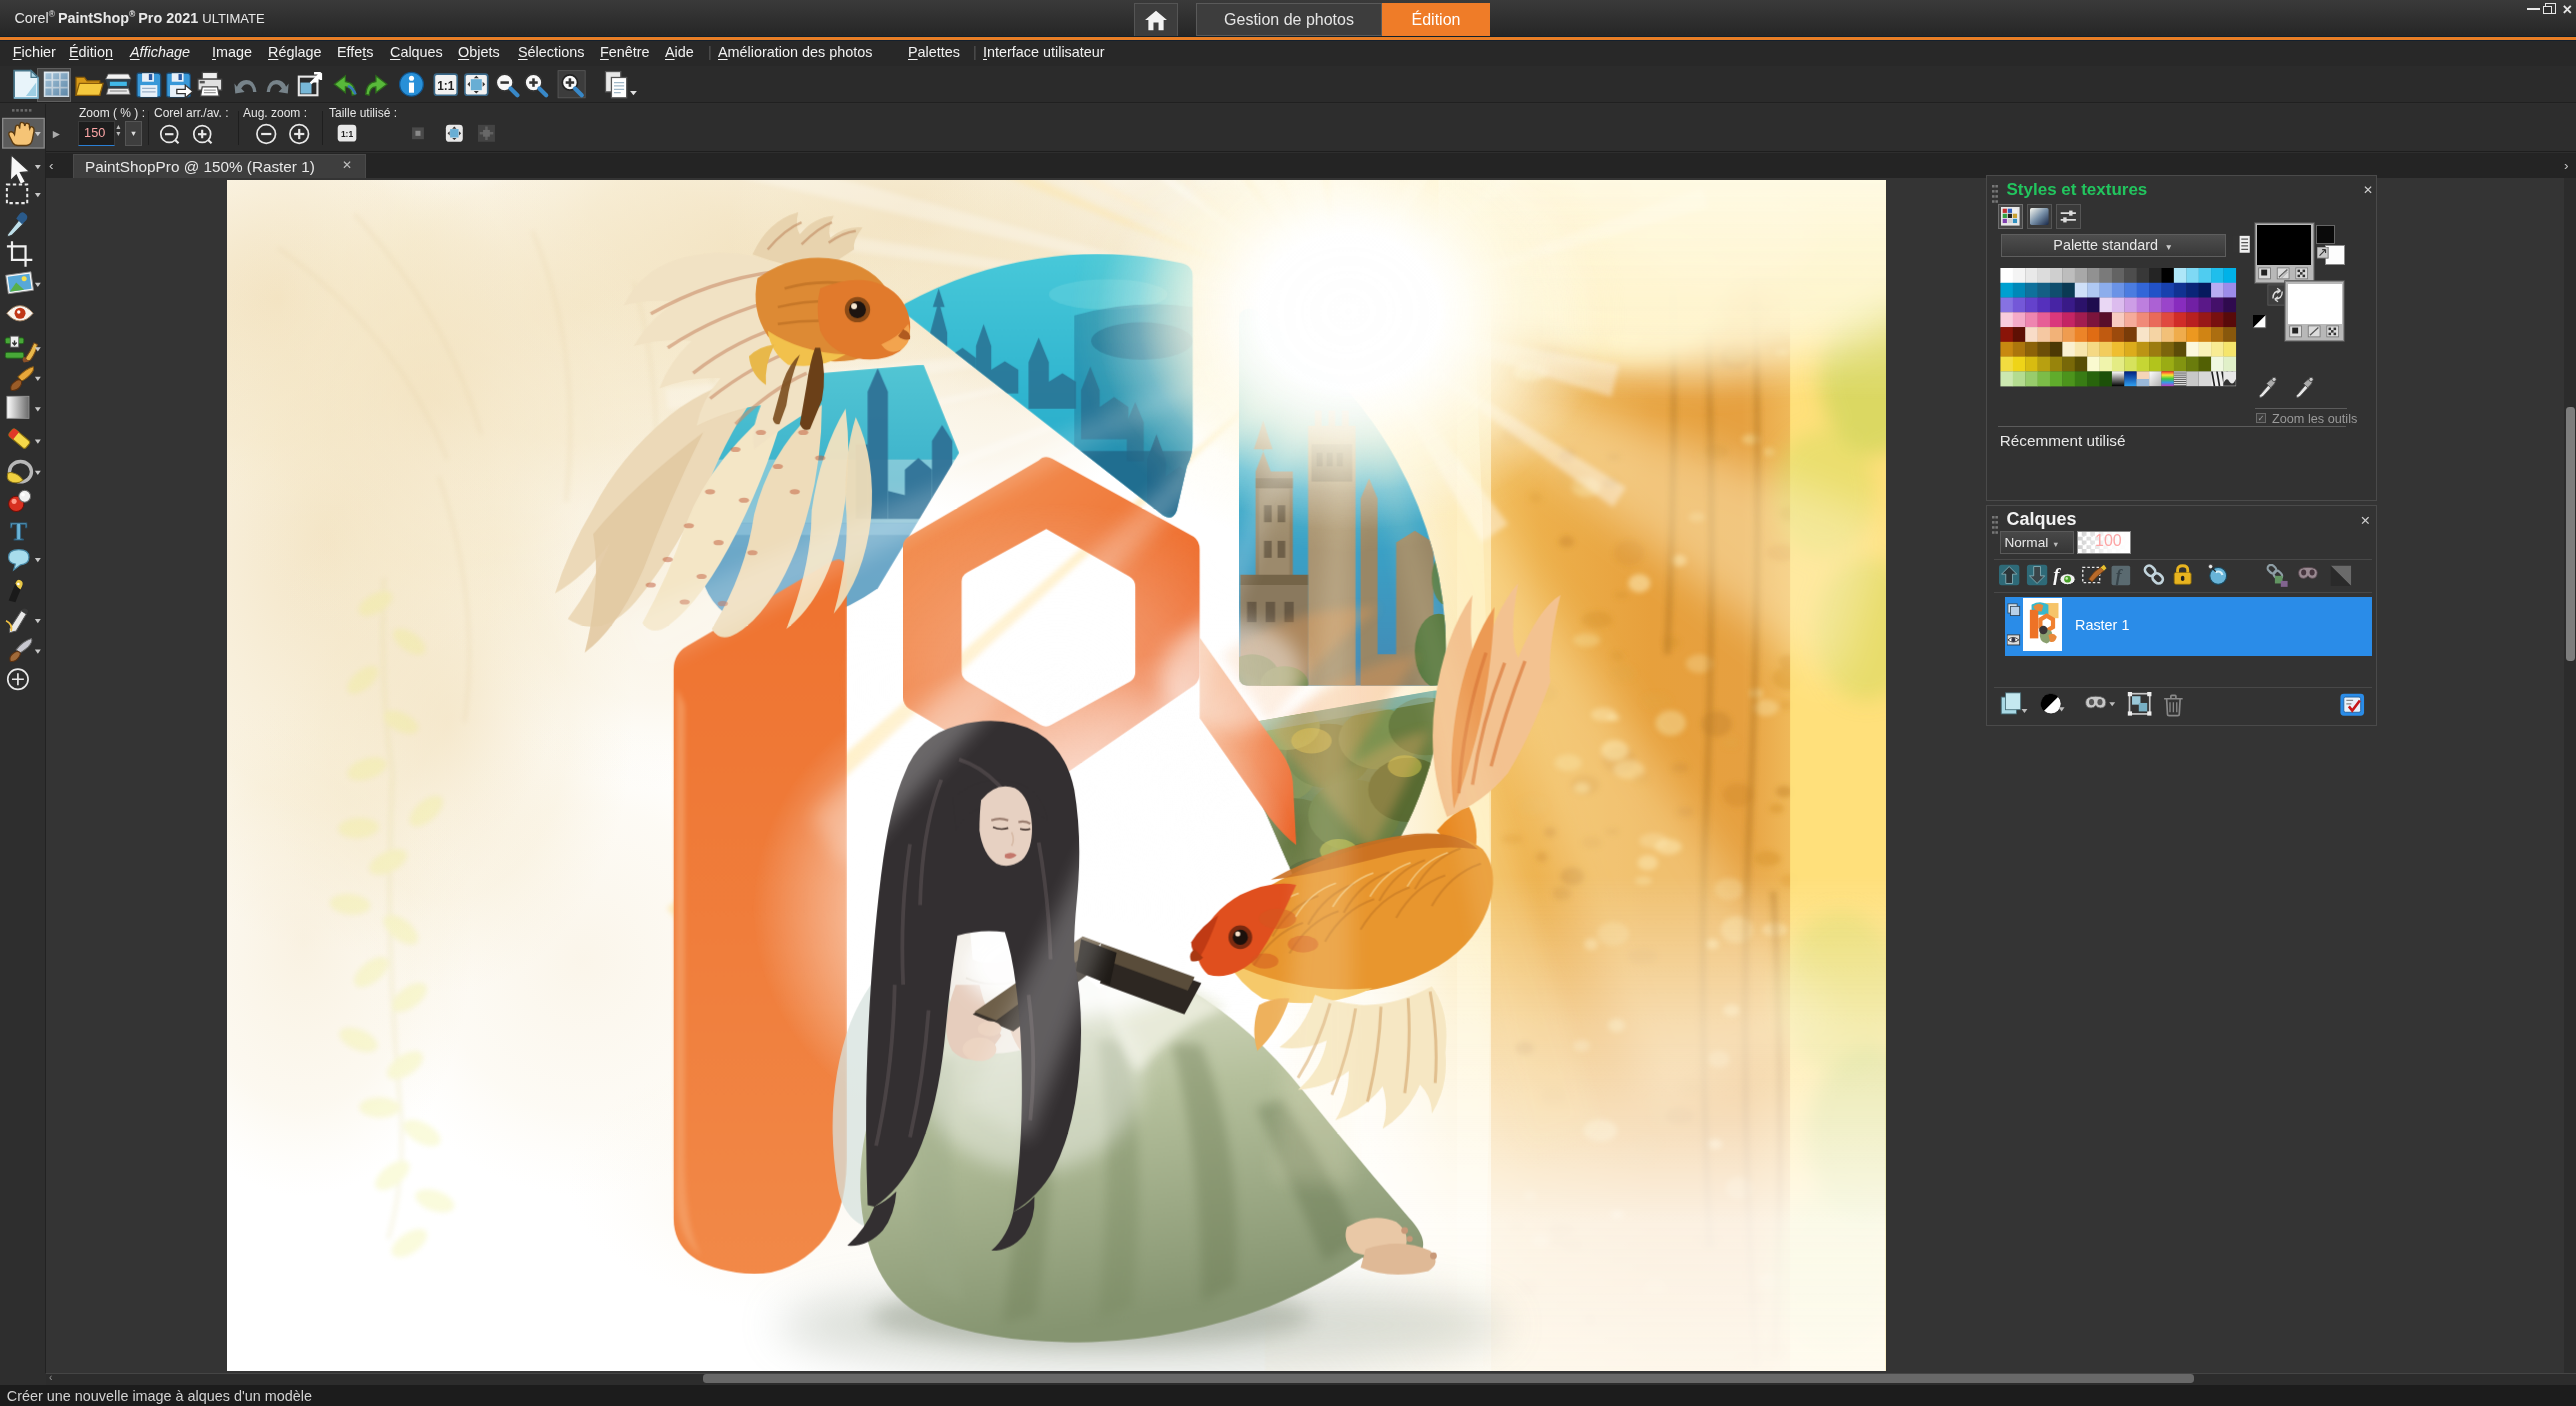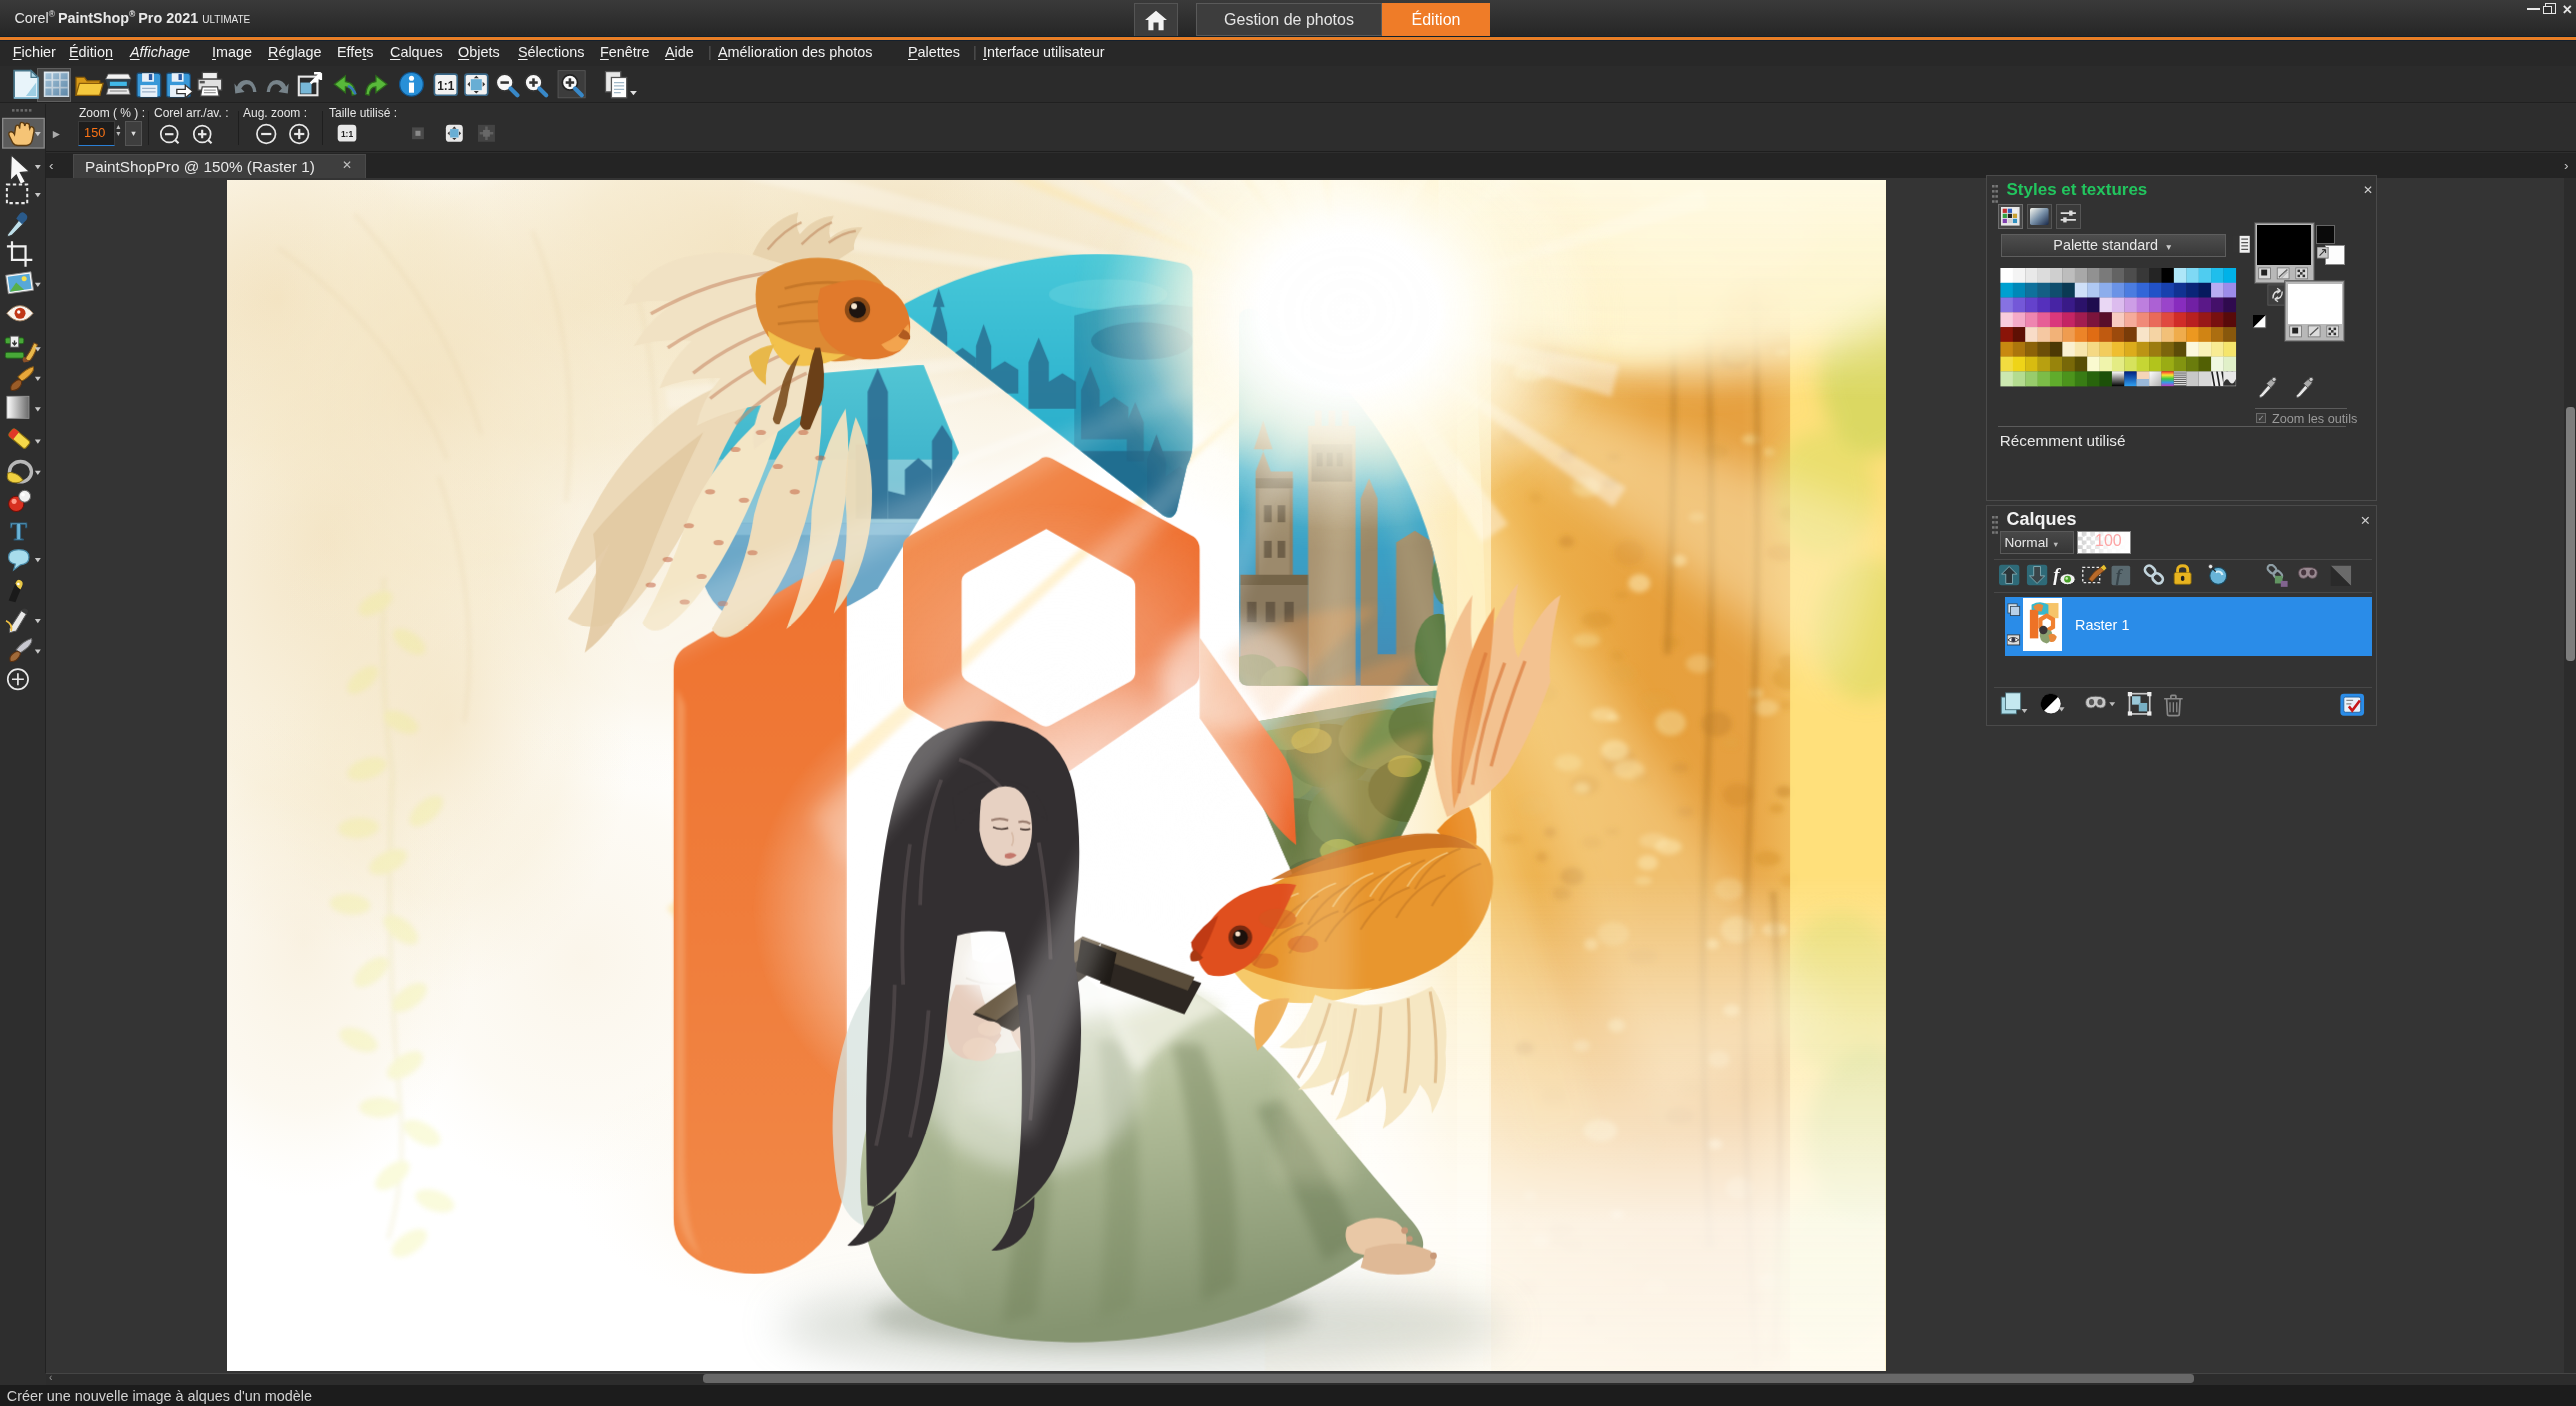--- a/index.html
+++ b/index.html
@@ -5,21 +5,21 @@
   * { margin:0; padding:0; box-sizing:border-box; }
   html,body { width:2576px; height:1407px; overflow:hidden; background:#2e2e2e;
     font-family:"Liberation Sans", sans-serif; }
   .abs { position:absolute; }
   u { text-decoration:underline; text-underline-offset:1.7px; }
 </style>
 </head>
 <body>
 
 <div class="abs" style="left:0;top:0;width:2576px;height:36px;background:linear-gradient(#3a3a3a,#262626);"></div>
-<div class="abs" style="left:14.4px;top:8.5px;font-size:14.4px;color:#e8e8e8;">Corel<span style="font-size:8.5px;vertical-align:6px;">®</span><b> PaintShop<span style="font-size:8.5px;vertical-align:6px;">®</span> Pro 2021</b> <span style="font-size:10px;">ULTIMATE</span></div>
+<div class="abs" style="left:14.4px;top:8.5px;font-size:14.4px;color:#e8e8e8;">Corel<span style="font-size:8.5px;vertical-align:6px;">®</span><b> PaintShop<span style="font-size:8.5px;vertical-align:6px;">®</span> Pro 2021</b> <span style="font-size:13px;">ULTIMATE</span></div>
 
 <div class="abs" style="left:2527px;top:7.6px;width:12.7px;height:2.5px;background:#e8e8e8;"></div>
 <div class="abs" style="left:2545px;top:3.4px;width:11px;height:10.2px;border:1.7px solid #e8e8e8;border-left-width:0.8px;"></div>
 <div class="abs" style="left:2543px;top:6px;width:9.3px;height:7.6px;border:1.7px solid #e8e8e8;background:#2e2e2e;"></div>
 <div class="abs" style="left:2562px;top:1.7px;font-size:12.7px;color:#e8e8e8;font-weight:bold;">✕</div>
 
 <div class="abs" style="left:1134px;top:2.5px;width:44px;height:34px;background:#3d3d3d;border:0.8px solid #555;"></div>
 <svg class="abs" style="left:1144px;top:8.5px;" width="24" height="22" viewBox="0 0 28 26">
     <path d="M14 2 L27 13 L23 13 L23 25 L17 25 L17 16 L11 16 L11 25 L5 25 L5 13 L1 13 Z" fill="#f2f2f2"></path>
   </svg>
@@ -181,21 +181,21 @@
     <path d="M30 24 l8 0 l-4 5 Z" fill="#e0e0e0"></path>
   </g>
 </svg>
 </div>
 
 <div class="abs" style="left:0;top:104px;width:2576px;height:48px;background:#2d2d2d;border-bottom:0.8px solid #1e1e1e;"></div>
 <div class="abs" id="optionsbar" style="left:46px;top:104px;width:1017px;height:48px;color:#e6e6e6;">
   <span class="abs" style="left:6.8px;top:24px;color:#aaa;font-size:9.3px;">▶</span>
   <span class="abs" style="left:33px;top:1.7px;font-size:12px;">Zoom ( % ) :</span>
 
-  <div class="abs" style="left:32px;top:17px;width:37px;height:25.4px;background:#1d1d1d;border:0.8px solid #3a3a3a;border-bottom:1.7px solid #2a7fd4;color:#f97316;font-size:12.7px;padding:4.2px 0 0 5.1px;">150</div>
+  <div class="abs" style="left:32px;top:17px;width:37px;height:25.4px;background:#1d1d1d;border:0.8px solid #3a3a3a;border-bottom:1.7px solid #2a7fd4;color:#fca5a5;font-size:12.7px;padding:4.2px 0 0 5.1px;">150</div>
   <div class="abs" style="left:69px;top:18.6px;color:#bbb;font-size:6.8px;">▲<br>▼</div>
   <div class="abs" style="left:79px;top:17px;width:17px;height:25.4px;background:#3e3e3e;border:0.8px solid #555;color:#ddd;font-size:7.6px;text-align:center;line-height:24px;">▼</div>
   <div class="abs" style="left:102px;top:6.8px;width:0.8px;height:34px;background:#1e1e1e;"></div>
   <span class="abs" style="left:108px;top:1.7px;font-size:12px;">Corel arr./av. :</span>
 
   <svg class="abs" style="left:112px;top:18.6px;" width="102" height="22" viewBox="0 0 120 26">
     <circle cx="13" cy="13" r="10" fill="none" stroke="#e8e8e8" stroke-width="2"></circle>
       <rect x="8" y="12" width="10" height="2.5" fill="#e8e8e8"></rect>
       <path d="M20 20 l4 4" stroke="#e8e8e8" stroke-width="2.5"></path>
     <circle cx="52" cy="13" r="10" fill="none" stroke="#e8e8e8" stroke-width="2"></circle>

